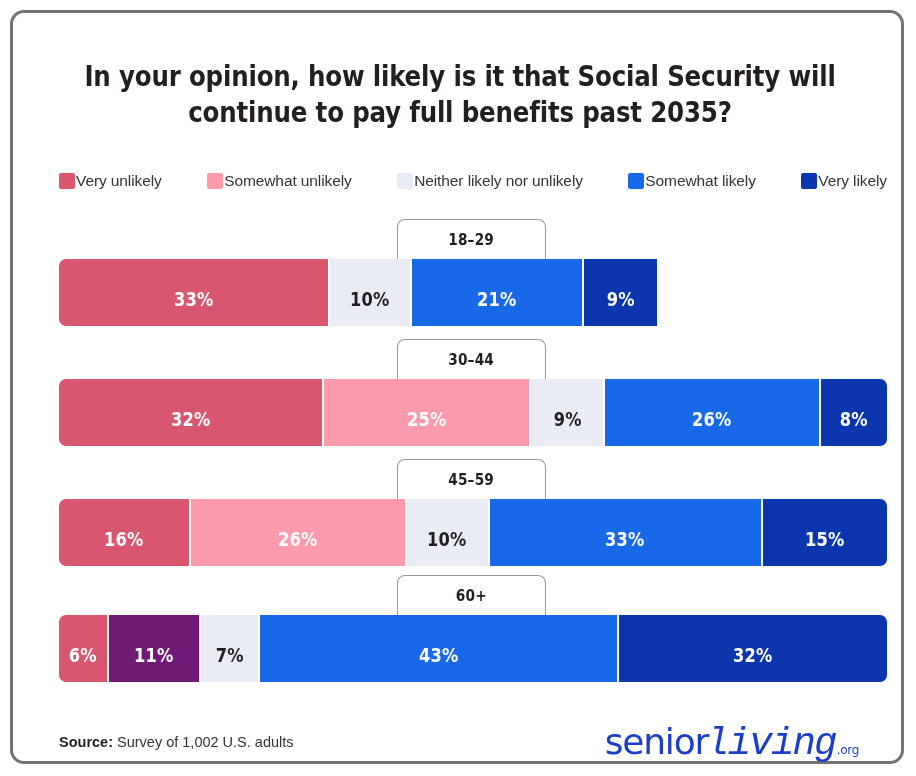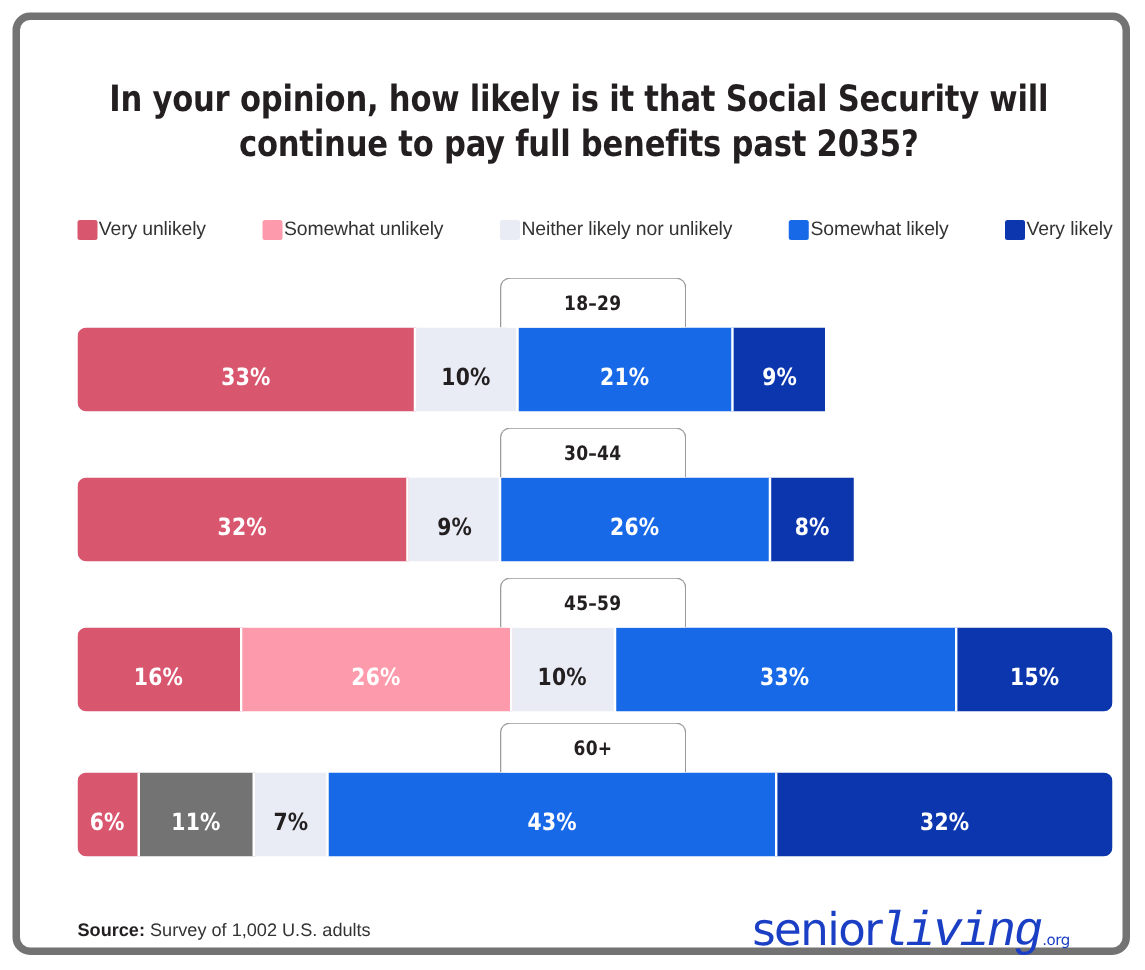--- a/index.html
+++ b/index.html
@@ -7,21 +7,21 @@
     width:916px;height:776px;
     background:#ffffff;
     font-family:"Liberation Sans", sans-serif;
     overflow:hidden;
   }
   .card{
     position:absolute;
     left:10px;top:10px;
     width:894px;height:754px;
     box-sizing:border-box;
-    border:6px solid #737373;
+    border:3px solid #737373;
     border-radius:14px;
     background:#ffffff;
     padding-left:19px;
   }
 
   
   .title{
     position:absolute;
     left:40px;top:45px;width:814px;
     text-align:center;
@@ -221,20 +221,23 @@
         </div>
         <div class="age-tab">
           <span class="age-tab-label">18–29</span>
         </div>
       </div>
       <div class="row row-1">
         <div class="bar">
           <div class="seg" style="width: 264.96px; background: rgb(217, 86, 111);">
             <span class="seg-label" style="color: rgb(255, 255, 255);">32%</span>
           </div>
+          <div class="seg" style="width: 207px; background: rgb(253, 154, 171);">
+            <span class="seg-label" style="color: rgb(255, 255, 255);">25%</span>
+          </div>
           <div class="seg" style="width: 74.52px; background: rgb(233, 236, 245);">
             <span class="seg-label" style="color: rgb(35, 31, 32);">9%</span>
           </div>
           <div class="seg" style="width: 215.28px; background: rgb(23, 105, 232);">
             <span class="seg-label" style="color: rgb(255, 255, 255);">26%</span>
           </div>
           <div class="seg" style="width: 66.24px; background: rgb(11, 54, 174);">
             <span class="seg-label" style="color: rgb(255, 255, 255);">8%</span>
           </div>
         </div>
@@ -262,21 +265,21 @@
         </div>
         <div class="age-tab">
           <span class="age-tab-label">45–59</span>
         </div>
       </div>
       <div class="row row-3">
         <div class="bar">
           <div class="seg" style="width: 50.1818px; background: rgb(217, 86, 111);">
             <span class="seg-label" style="color: rgb(255, 255, 255);">6%</span>
           </div>
-          <div class="seg" style="width: 92px; background: #737373;">
+          <div class="seg" style="width: 92px; background: #701a75;">
             <span class="seg-label" style="color: rgb(255, 255, 255);">11%</span>
           </div>
           <div class="seg" style="width: 58.5455px; background: rgb(233, 236, 245);">
             <span class="seg-label" style="color: rgb(35, 31, 32);">7%</span>
           </div>
           <div class="seg" style="width: 359.636px; background: rgb(23, 105, 232);">
             <span class="seg-label" style="color: rgb(255, 255, 255);">43%</span>
           </div>
           <div class="seg" style="width: 267.636px; background: rgb(11, 54, 174);">
             <span class="seg-label" style="color: rgb(255, 255, 255);">32%</span>

